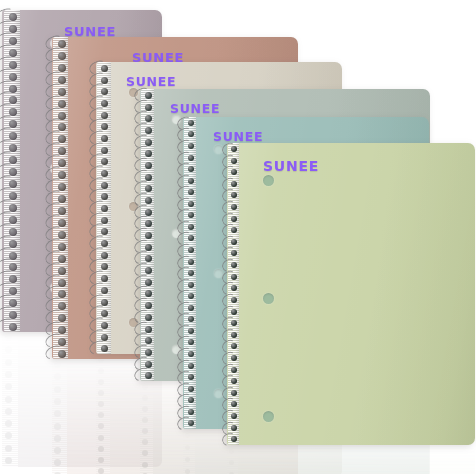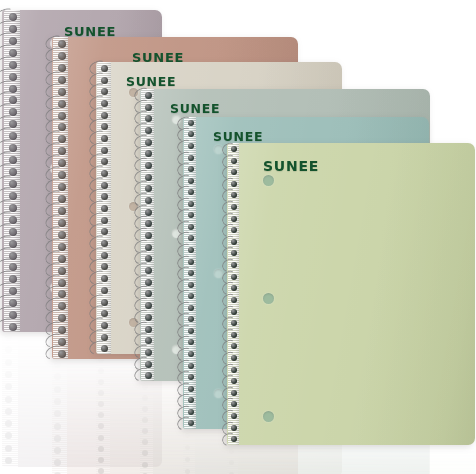--- a/index.html
+++ b/index.html
@@ -67,21 +67,21 @@
   }
 
   
   .hole{
     position:absolute;border-radius:50%;
   }
 
   
   .logo{
     position:absolute;
-    color:#14532d;
+    color:#8b5cf6;
     font-weight:700;
     letter-spacing:.055em;
     white-space:nowrap;
     text-shadow:0 1px 1px rgba(0,0,0,.10);
     font-family:"DejaVu Sans", sans-serif;
   }
 
   
   .reflection{
     position:absolute;

